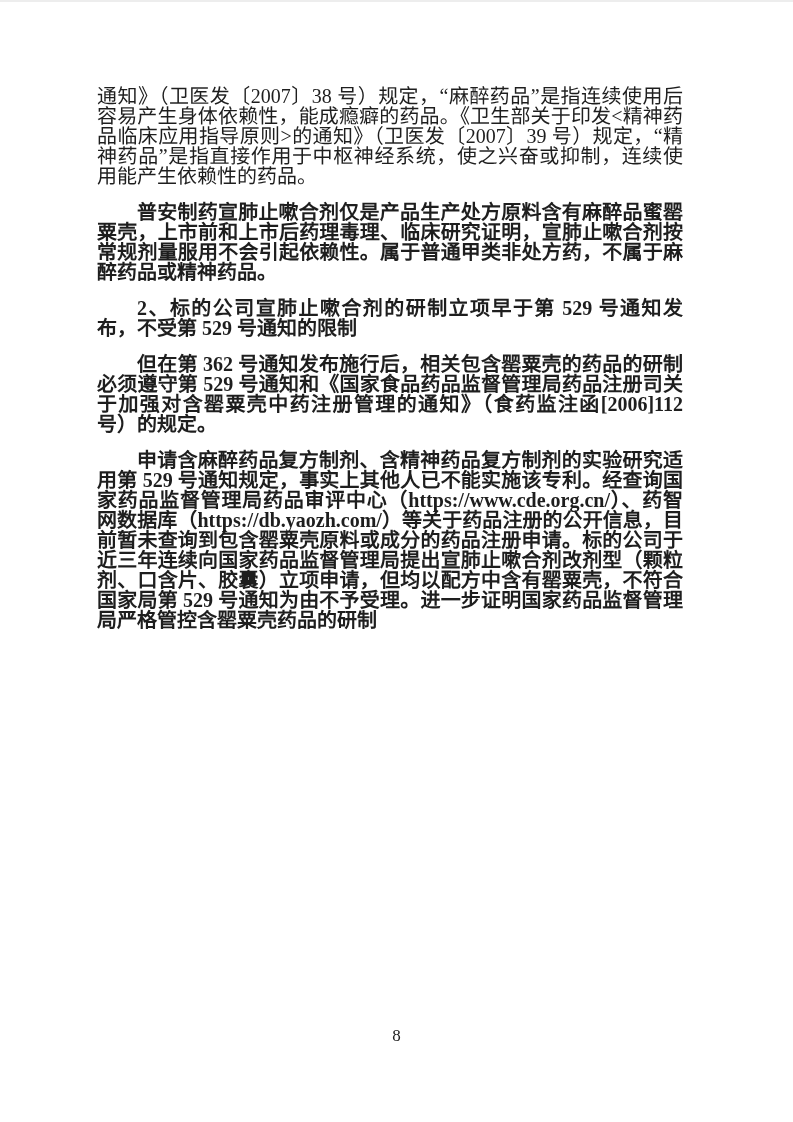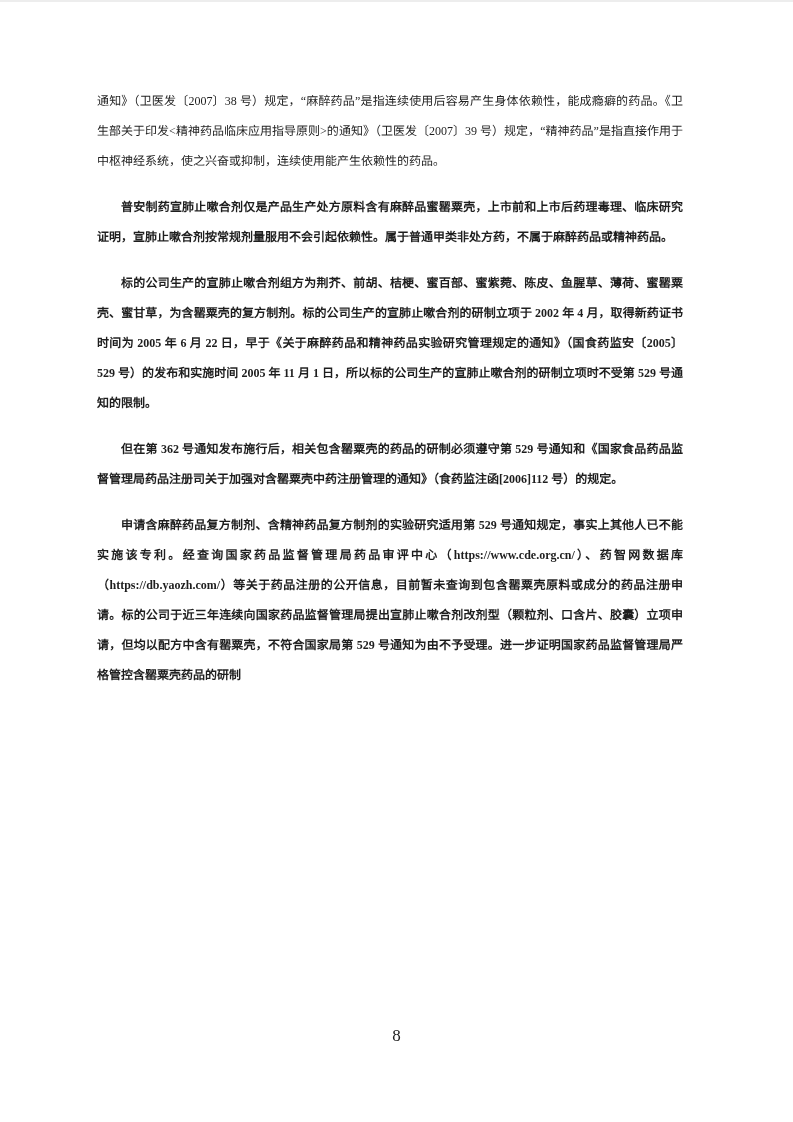--- a/index.html
+++ b/index.html
@@ -18,22 +18,22 @@
     box-sizing: border-box;
   }
   .content {
     position: absolute;
     left: 97px;
     top: 84px;
     width: 586px;
   }
   .content p {
     margin: 0 0 16px 0;
-    font-size: 12px;
-    line-height: 30px;
+    font-size: 20px;
+    line-height: 20px;
     text-align: justify;
     color: #1e1e1e;
     word-break: break-word;
   }
   .content p.indent {
     text-indent: 2em;
     font-weight: bold;
   }
   .page-number {
     position: absolute;
@@ -46,18 +46,18 @@
     color: #222222;
   }
 </style>
 </head>
 <body>
 
 <div class="page">
   <div class="content">
     <p>通知》（卫医发〔2007〕38 号）规定，“麻醉药品”是指连续使用后容易产生身体依赖性，能成瘾癖的药品。《卫生部关于印发&lt;精神药品临床应用指导原则&gt;的通知》（卫医发〔2007〕39 号）规定，“精神药品”是指直接作用于中枢神经系统，使之兴奋或抑制，连续使用能产生依赖性的药品。</p>
     <p class="indent">普安制药宣肺止嗽合剂仅是产品生产处方原料含有麻醉品蜜罂粟壳，上市前和上市后药理毒理、临床研究证明，宣肺止嗽合剂按常规剂量服用不会引起依赖性。属于普通甲类非处方药，不属于麻醉药品或精神药品。</p>
-    <p class="indent">标的公司生产的宣肺止嗽合剂组方为荆芥、前胡、桔梗、蜜百部、蜜紫菀、陈皮、鱼腥草、薄荷、蜜罂粟壳、蜜甘草，为含罂粟壳的复方制剂。标的公司生产的宣肺止嗽合剂的研制立项于 2002 年 4 月，取得新药证书时间为 2005 年 6 月 22 日，早于《关于麻醉药品和精神药品实验研究管理规定的通知》（国食药监安〔2005〕529 号）的发布和实施时间 2005 年 11 月 1 日，所以标的公司生产的宣肺止嗽合剂的研制立项时不受第 529 号通知的限制。</p>
+    <p class="indent">2、标的公司宣肺止嗽合剂的研制立项早于第 529 号通知发布，不受第 529 号通知的限制</p>
     <p class="indent">但在第 362 号通知发布施行后，相关包含罂粟壳的药品的研制必须遵守第 529 号通知和《国家食品药品监督管理局药品注册司关于加强对含罂粟壳中药注册管理的通知》（食药监注函[2006]112 号）的规定。</p>
     <p class="indent">申请含麻醉药品复方制剂、含精神药品复方制剂的实验研究适用第 529 号通知规定，事实上其他人已不能实施该专利。经查询国家药品监督管理局药品审评中心（https://www.cde.org.cn/）、药智网数据库（https://db.yaozh.com/）等关于药品注册的公开信息，目前暂未查询到包含罂粟壳原料或成分的药品注册申请。标的公司于近三年连续向国家药品监督管理局提出宣肺止嗽合剂改剂型（颗粒剂、口含片、胶囊）立项申请，但均以配方中含有罂粟壳，不符合国家局第 529 号通知为由不予受理。进一步证明国家药品监督管理局严格管控含罂粟壳药品的研制</p>
   </div>
   <div class="page-number">8</div>
 </div>
 
 </body></html>

